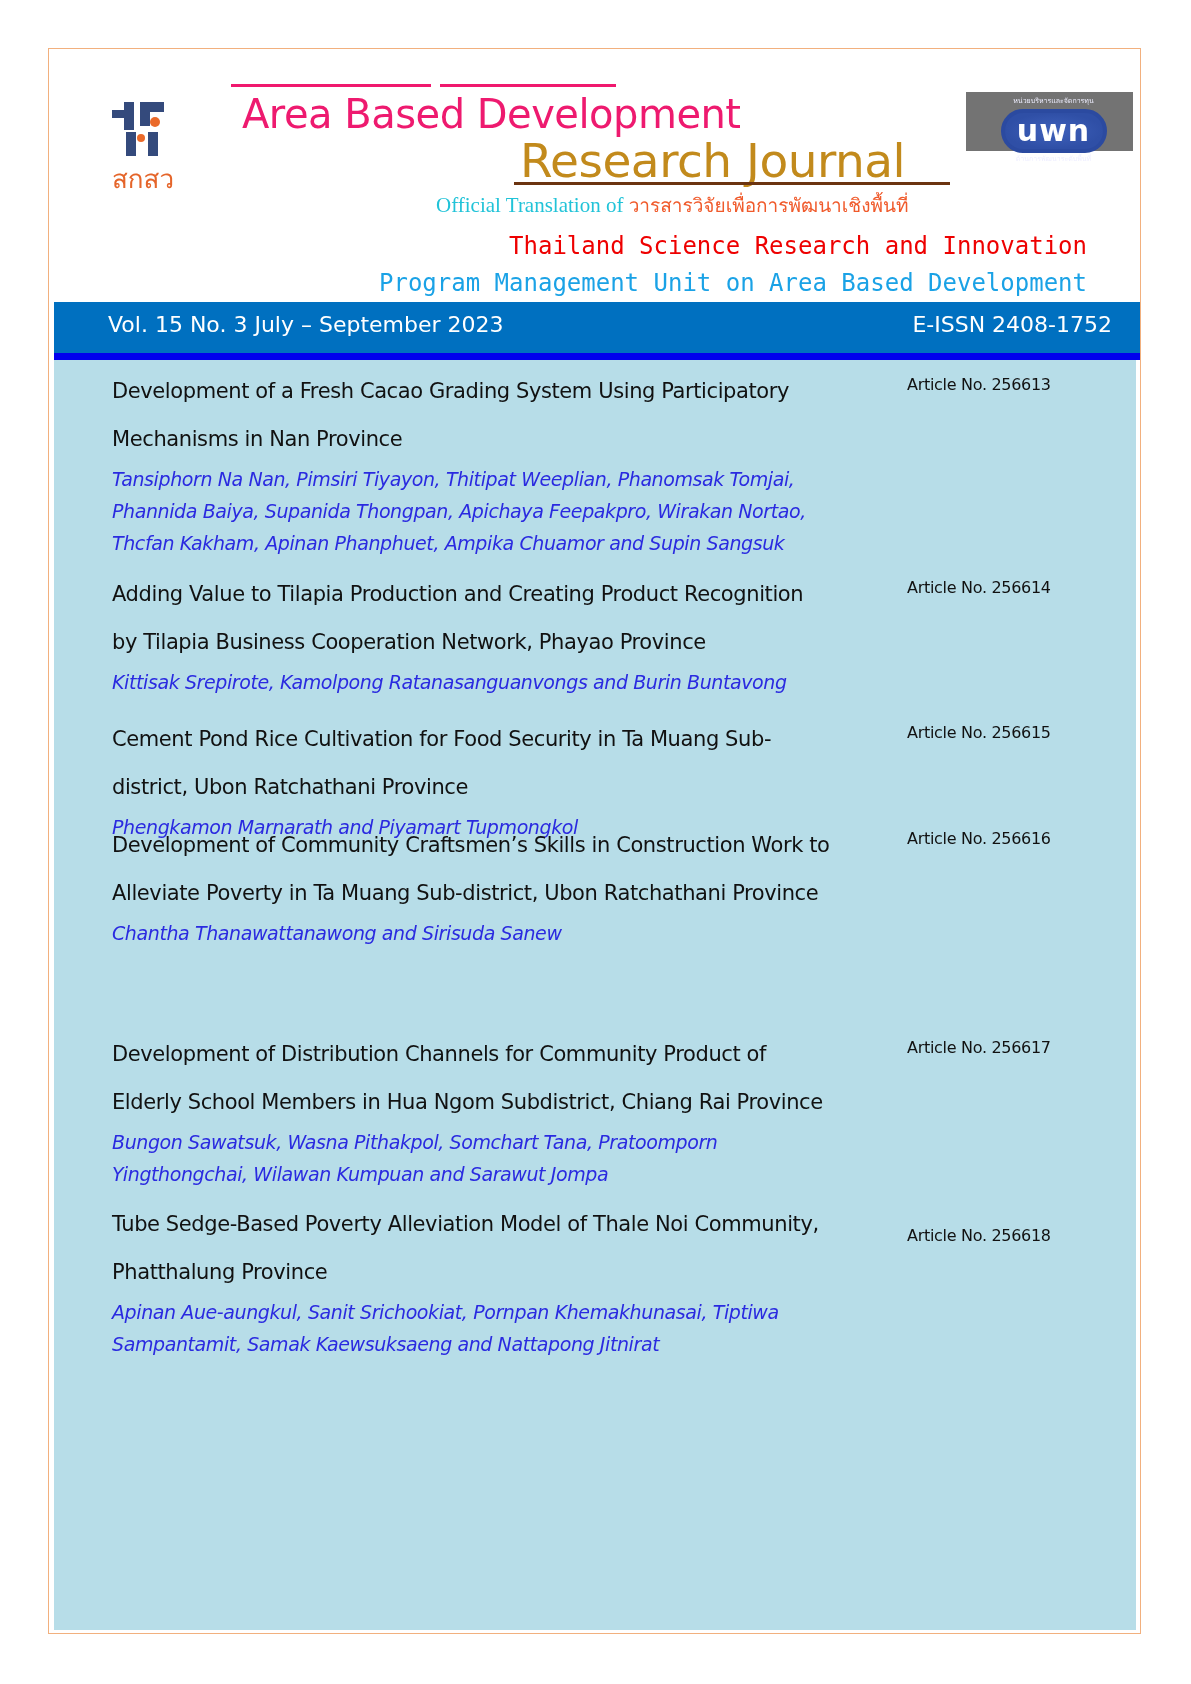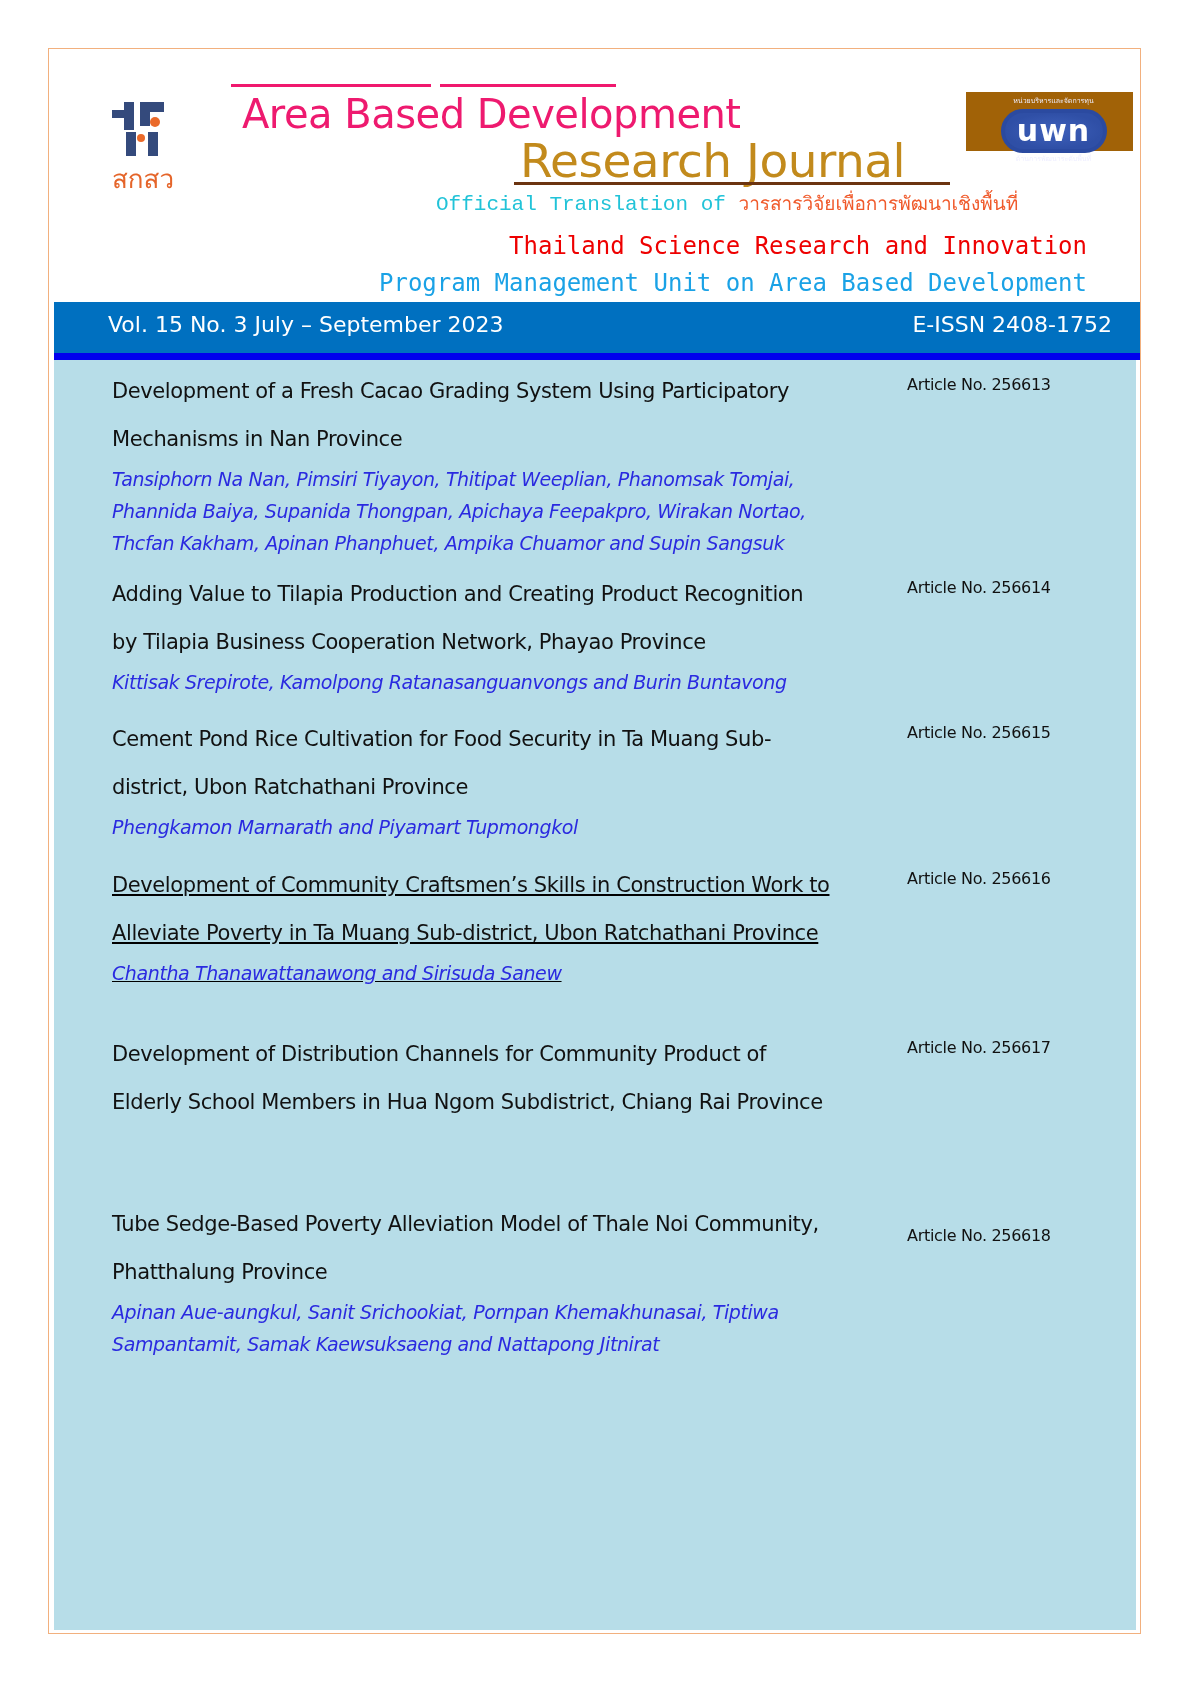--- a/index.html
+++ b/index.html
@@ -8,21 +8,21 @@
       font-family: "DejaVu Sans", sans-serif;
     }
     .frame {
       position: absolute; left: 48px; top: 48px; width: 1093px; height: 1586px;
       border: 1.5px solid #f2b07e; box-sizing: border-box;
     }
     
     .tsri-logo { position: absolute; left: 108px; top: 102px; width: 80px; height: 100px; }
     .uwn-logo {
       position: absolute; left: 966px; top: 92px; width: 167px; height: 59px;
-      background: #a16207; color: #fff; text-align: center; box-sizing: border-box; padding-top: 5px; padding-left: 8px;
+      background: #737373; color: #fff; text-align: center; box-sizing: border-box; padding-top: 5px; padding-left: 8px;
     }
     .uwn-logo .small { font-size: 7px; line-height: 9px; color: #eef; font-family: "DejaVu Sans", sans-serif; }
     .uwn-logo .ring {
       margin: 3px auto 2px auto; width: 106px; height: 44px; border-radius: 22px;
       border: 4px solid #2b4aa0; box-sizing: border-box; display: flex; align-items: center; justify-content: center;
       background: radial-gradient(ellipse at center, #3f61bb 0%, #2f4fa6 70%);
     }
     .uwn-logo .ring span { font-family: "DejaVu Sans", sans-serif; font-weight: bold; font-size: 30px; letter-spacing: 1px; color: #fff; line-height: 30px; }
 
     .deco-line { position: absolute; top: 84px; height: 3px; background: #f0186e; }
@@ -30,21 +30,21 @@
       position: absolute; left: 242px; top: 84px; font-family: "DejaVu Sans", sans-serif;
       font-size: 40px; color: #ee1a6f; white-space: nowrap; letter-spacing: -0.5px; line-height: 60px;
     }
     .title-2 {
       position: absolute; left: 520px; top: 131px; font-family: "DejaVu Sans", sans-serif;
       font-size: 47px; color: #c28a1c; white-space: nowrap; letter-spacing: -0.5px; line-height: 60px;
     }
     .title-underline { position: absolute; left: 514px; top: 182px; width: 436px; height: 3px; background: #6b3410; }
     .subtitle {
       position: absolute; left: 436px; top: 190px; font-size: 21px; white-space: nowrap; line-height: 30px;
-      font-family: Liberation Mono, monospace;
+      font-family: Liberation Serif, serif;
       text-align: right;
     }
     .subtitle .en { color: #21c3d8; }
     .subtitle .th { color: #f05a2b; font-size: 19px; }
 
     .org-1 {
       position: absolute; right: 104px; top: 231px; font-family: "DejaVu Sans Mono", monospace;
       font-size: 24px; color: #ee0000; white-space: nowrap; line-height: 30px;
     }
     .org-2 {
@@ -135,28 +135,29 @@
   <div class="authors">Kittisak Srepirote, Kamolpong Ratanasanguanvongs and Burin Buntavong</div>
   <div class="artno" style="top:0px;">Article No. 256614</div>
 </div>
 
 <div class="article" style="top:715px;">
   <div class="title">Cement Pond Rice Cultivation for Food Security in Ta Muang Sub-district, Ubon Ratchathani Province</div>
   <div class="authors">Phengkamon Marnarath and Piyamart Tupmongkol</div>
   <div class="artno" style="top:0px;">Article No. 256615</div>
 </div>
 
-<div class="article" style="top:861px;text-decoration:underline;">
+<div class="article" style="top:821px;">
   <div class="title">Development of Community Craftsmen’s Skills in Construction Work to Alleviate Poverty in Ta Muang Sub-district, Ubon Ratchathani Province</div>
   <div class="authors">Chantha Thanawattanawong and Sirisuda Sanew</div>
   <div class="artno" style="top:0px;">Article No. 256616</div>
 </div>
 
 <div class="article" style="top:1030px;">
   <div class="title">Development of Distribution Channels for Community Product of Elderly School Members in Hua Ngom Subdistrict, Chiang Rai Province</div>
+  <div class="authors">Bungon Sawatsuk, Wasna Pithakpol, Somchart Tana, Pratoomporn Yingthongchai, Wilawan Kumpuan and Sarawut Jompa</div>
   <div class="artno" style="top:0px;">Article No. 256617</div>
 </div>
 
 <div class="article" style="top:1200px;">
   <div class="title">Tube Sedge-Based Poverty Alleviation Model of Thale Noi Community, Phatthalung Province</div>
   <div class="authors">Apinan Aue-aungkul, Sanit Srichookiat, Pornpan Khemakhunasai, Tiptiwa Sampantamit, Samak Kaewsuksaeng and Nattapong Jitnirat</div>
   <div class="artno" style="top:18px;">Article No. 256618</div>
 </div>
 
 </body></html>

